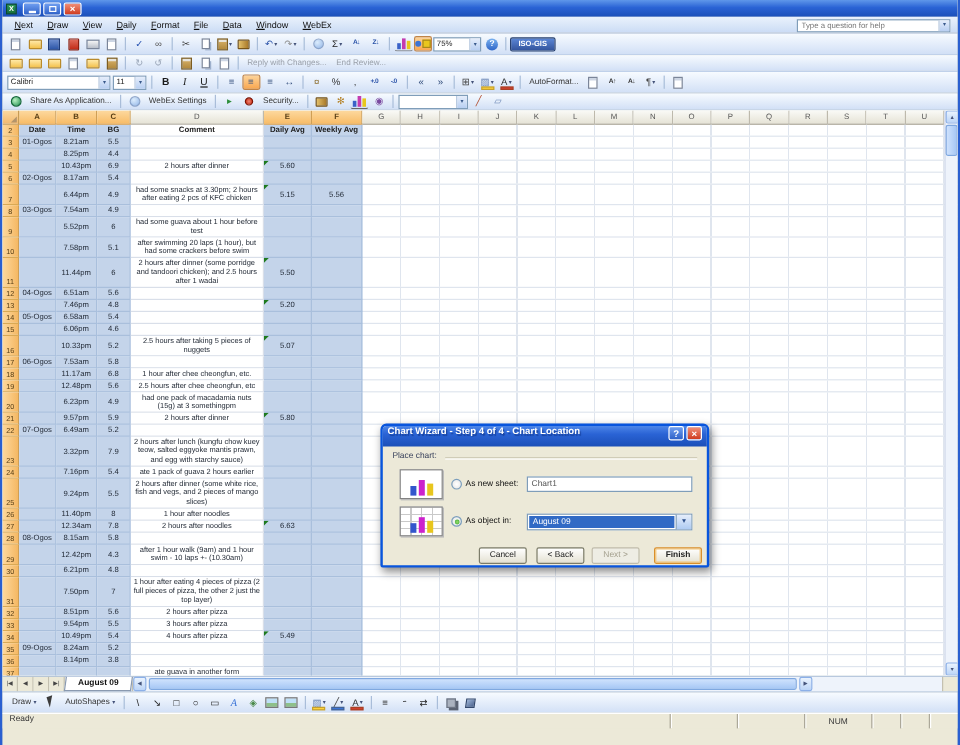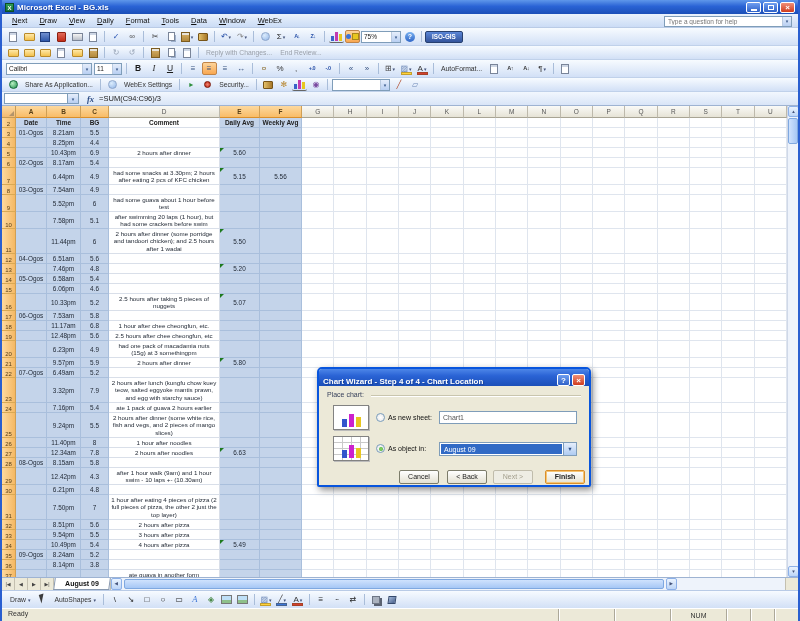--- a/index.html
+++ b/index.html
@@ -88,21 +88,21 @@
   .chead{font-weight:bold;font-size:6.5px;color:#222}
   .flag::before{content:'';position:absolute;top:0;left:0;border-top:4px solid #1e7a1e;border-right:4px solid transparent}
   .cfill{flex:1;border-bottom:1px solid #dfe5ee;background:repeating-linear-gradient(90deg,transparent 0 31.33px,#dfe5ee 31.33px 32.33px)}
   
   #vscroll{position:absolute;top:0;right:0;width:11px;height:100%;background:#eef3fb;border-left:1px solid #cfd8e8;display:flex;flex-direction:column}
   .sbtn{width:11px;height:11px;background:linear-gradient(#eaf3fe,#bcd5f7);border:1px solid #8cb0e8;border-radius:2px;font-size:4.5px;color:#44537a;text-align:center;line-height:10px;flex:none}
   .vthumb{height:26px;margin:1px 0;background:linear-gradient(90deg,#cfe2fd,#a6c7f5);border:1px solid #7fa8e0;border-radius:2px;flex:none}
   .vspace{flex:1}
   
   #dialog{position:absolute;left:315px;top:367px;width:274px;height:120px;background:#ece9d8;border:2px solid #0855dd;border-radius:5px 5px 2px 2px;box-shadow:2px 3px 7px rgba(0,0,0,.45);z-index:50}
-  .dtitle{height:17px;display:flex;align-items:flex-end;background:linear-gradient(180deg,#4d86e8 0%,#2a63d5 40%,#1b4fb8 100%);border-radius:3px 3px 0 0;padding:0 4px;color:#fff}
+  .dtitle{height:17px;display:flex;align-items:flex-start;background:linear-gradient(180deg,#4d86e8 0%,#2a63d5 40%,#1b4fb8 100%);border-radius:3px 3px 0 0;padding:0 4px;color:#fff}
   .dtitle .t{flex:1;font-size:8px;font-weight:bold;text-shadow:1px 1px 1px #16409c;white-space:nowrap;overflow:hidden}
   .dtb{width:13px;height:12px;border-radius:2px;border:1px solid #fff;margin-left:2px;color:#fff;font-size:8px;font-weight:bold;text-align:center;line-height:11px;flex:none}
   .dtb.q{background:linear-gradient(#6f9ef0,#2f62c8)}
   .dtb.x{background:linear-gradient(#f09078,#cf3b1e)}
   .dbody{position:relative;height:101px;font-size:7px}
   .dgl{position:absolute;left:8px;top:5px;font-size:7px;color:#39425c}
   .dgl-line{position:absolute;left:52px;right:8px;top:9px;height:2px;border-top:1px solid #c9c5ae;border-bottom:1px solid #fff}
   .dlg-ic{position:absolute;left:14px;width:36px;height:25px;background:#fff;border:1px solid #828282;box-shadow:1px 1px 0 #bbb;display:flex;align-items:flex-end;justify-content:center;gap:2px;padding:2px 4px}
   .dlg-ic i{display:block;width:5px}
   .dlg-ic.gridded{background-image:repeating-linear-gradient(0deg,transparent 0 5px,#c9c9c9 5px 6px),repeating-linear-gradient(90deg,transparent 0 8px,#c9c9c9 8px 9px)}
@@ -132,40 +132,39 @@
   .st-ready{flex:1;padding:1px 6px}
   .st-p{border-left:1px solid #aca899;box-shadow:inset 1px 0 0 #fff;flex:none;display:flex;align-items:center;justify-content:center}
 </style>
 </head>
 <body>
 
 <div id="app">
 
   <div class="titlebar">
     <span class="xlicon">X</span>
-    <span class="wtitle">Microsoft Excel - BG.xls</span>
     <span class="wbtn min">
         <i></i>
       </span>
     <span class="wbtn rest">
         <i></i>
       </span>
     <span class="wbtn close">
         <i>×</i>
       </span>
   </div>
 
   <div class="menubar">
     <span id="menu-items" style="display:flex">
         <span class="menu-item">Next</span>
         <span class="menu-item">Draw</span>
         <span class="menu-item">View</span>
         <span class="menu-item">Daily</span>
         <span class="menu-item">Format</span>
-        <span class="menu-item">Tools</span>
+        <span class="menu-item">File</span>
         <span class="menu-item">Data</span>
         <span class="menu-item">Window</span>
         <span class="menu-item">WebEx</span>
       </span>
     <span class="helpbox">
       <input placeholder="Type a question for help" style="">
       <span class="tbca">▾</span>
     </span>
   </div>
 
@@ -420,26 +419,20 @@
         <span class="tbca">▾</span>
       </span>
       <span class="ic">
         <span class="g" style="color: rgb(176, 74, 42);">╱</span>
       </span>
       <span class="ic">
         <span class="g" style="color: rgb(106, 134, 181);">▱</span>
       </span>
     </div>
 
-  <div class="fbar">
-    <input class="namebox" value="" style="">
-    <span class="nbarrow">▾</span>
-    <span class="fx">fx</span>
-    <span class="formula">=SUM(C94:C96)/3</span>
-  </div>
 
   <div id="gridwrap">
     <div id="col-headers">
         <div class="corner"></div>
         <div class="colh sel" style="width: 31px;">A</div>
         <div class="colh sel" style="width: 34px;">B</div>
         <div class="colh sel" style="width: 28px;">C</div>
         <div class="colh" style="width: 111px;">D</div>
         <div class="colh sel" style="width: 40px;">E</div>
         <div class="colh sel" style="width: 42px;">F</div>

